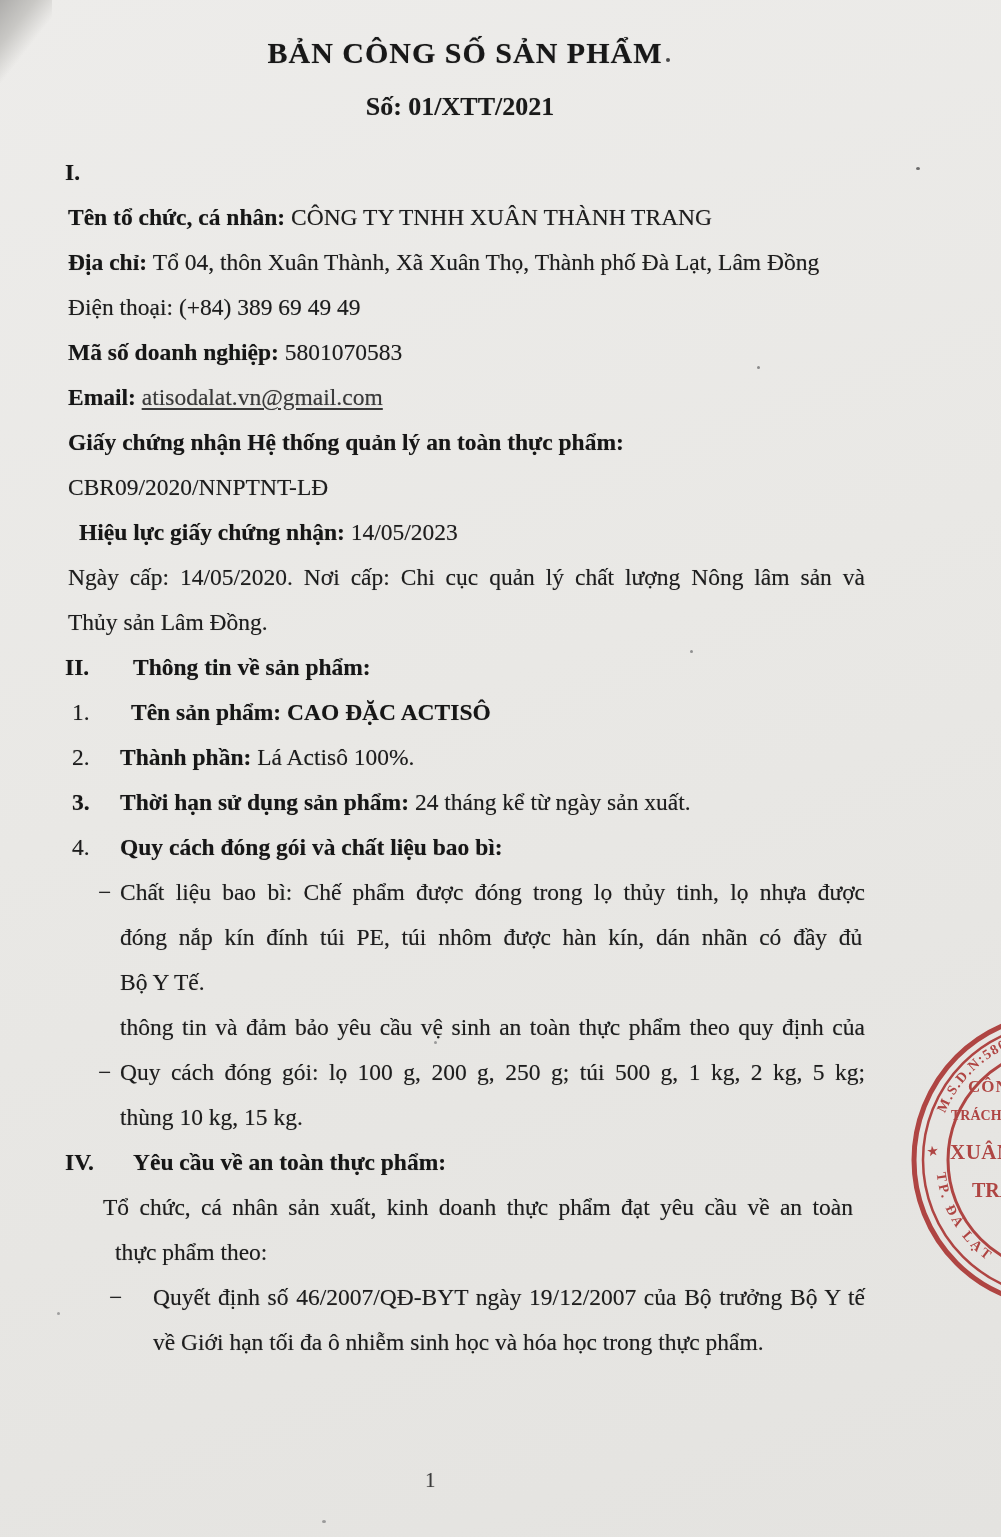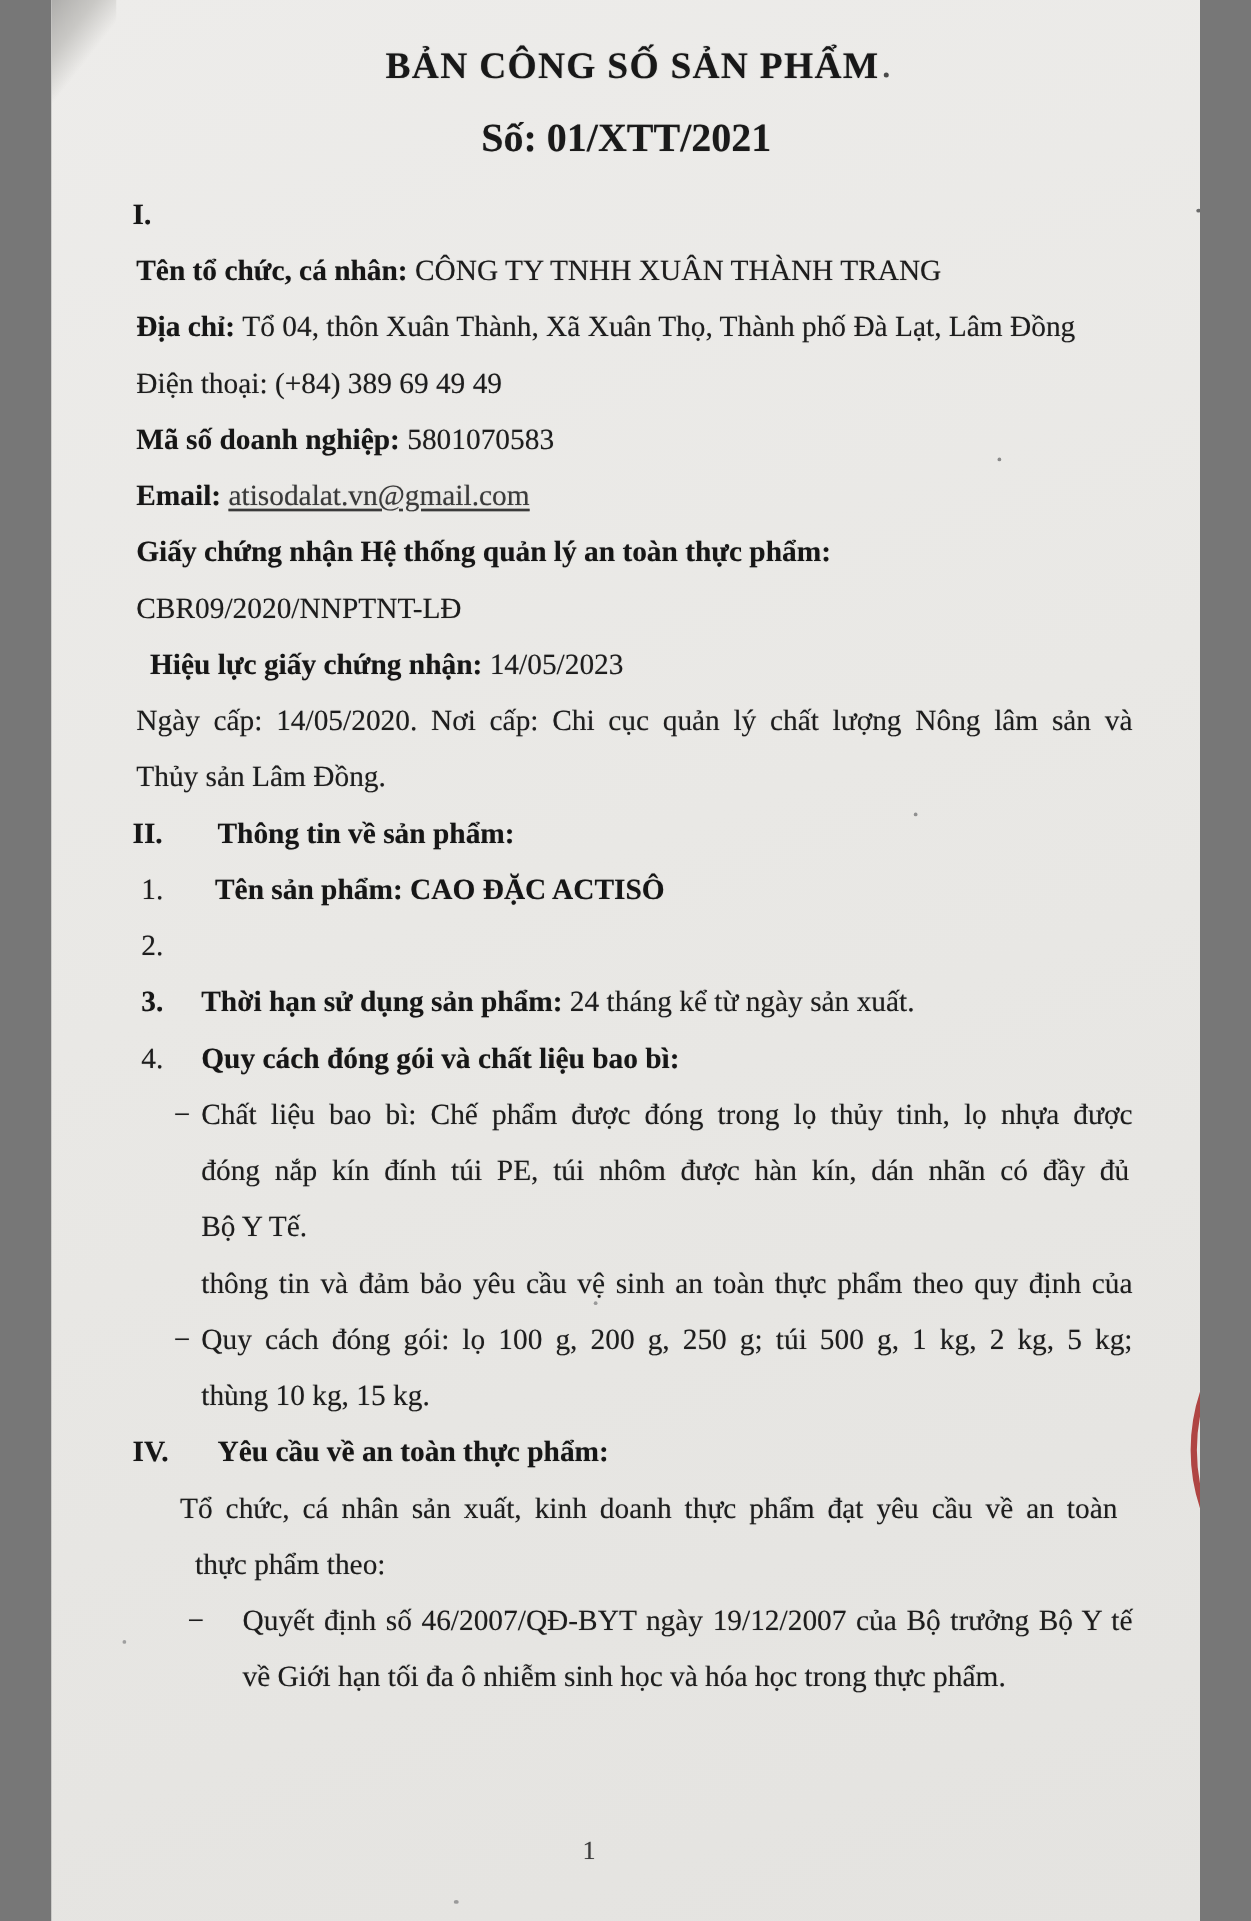--- a/index.html
+++ b/index.html
@@ -2,42 +2,42 @@
 <html><head>
 <meta charset="utf-8">
 <style>
   html,body{margin:0;padding:0;}
   body{
     font-family:"Liberation Serif","DejaVu Serif",serif;
     background:#777;
   }
   .page{
     position:relative;
-    width:919px;height:1537px;
+    width:1001px;height:1537px;
     margin:0 auto;
     background:linear-gradient(160deg,#edecea 0%,#e9e8e5 45%,#e4e3e0 100%);
     overflow:hidden;
     color:#1d1d1d;
     text-decoration:underline;
   }
   
   .corner-fold{
     position:absolute;left:0;top:0;width:52px;height:96px;
     background:linear-gradient(128deg,#aeadab 0%,#c9c8c5 28%,rgba(233,232,229,0) 52%);
   }
   .speck{position:absolute;border-radius:50%;}
 
   .doc-title{
     position:absolute;left:65px;top:36px;width:800px;
     text-align:center;font-size:30px;font-weight:bold;letter-spacing:1px;
     color:#181818;text-shadow:0 0 1px rgba(30,30,30,.45);
   }
   .doc-number{
     position:absolute;left:65px;top:92px;width:790px;
-    text-align:center;font-size:32px;font-weight:bold;
+    text-align:center;font-size:26px;font-weight:bold;
     color:#1a1a1a;text-shadow:0 0 .8px rgba(30,30,30,.4);
   }
   .doc-body{
     position:absolute;left:65px;top:150px;width:800px;
   }
   .line{
     position:relative;height:45px;line-height:45px;
     font-size:23.5px;white-space:nowrap;
     text-shadow:0 0 .7px rgba(30,30,30,.45);
   }
@@ -81,21 +81,21 @@
       <div class="line"><div class="txt" style="margin-left: 3px;"><span>Điện thoại: (+84) 389 69 49 49</span></div></div>
       <div class="line"><div class="txt" style="margin-left: 3px;"><span class="b">Mã số doanh nghiệp: </span><span>5801070583</span></div></div>
       <div class="line"><div class="txt" style="margin-left: 3px;"><span class="b">Email: </span><span class="u">atisodalat.vn@gmail.com</span></div></div>
       <div class="line"><div class="txt" style="margin-left: 3px;"><span class="b">Giấy chứng nhận Hệ thống quản lý an toàn thực phẩm:</span></div></div>
       <div class="line"><div class="txt" style="margin-left: 3px;"><span>CBR09/2020/NNPTNT-LĐ</span></div></div>
       <div class="line"><div class="txt" style="margin-left: 14px; text-align: center;"><span class="b">Hiệu lực giấy chứng nhận: </span><span>14/05/2023</span></div></div>
       <div class="line"><div class="txt" style="margin-left: 3px; word-spacing: 5.06px;"><span>Ngày cấp: 14/05/2020. Nơi cấp: Chi cục quản lý chất lượng Nông lâm sản và</span></div></div>
       <div class="line"><div class="txt" style="margin-left: 3px;"><span>Thủy sản Lâm Đồng.</span></div></div>
       <div class="line"><span class="marker b" style="left: 0px;">II.</span><div class="txt" style="margin-left: 68px;"><span class="b">Thông tin về sản phẩm:</span></div></div>
       <div class="line"><span class="marker" style="left: 7px;">1.</span><div class="txt" style="margin-left: 66px;"><span class="b">Tên sản phẩm: CAO ĐẶC ACTISÔ</span></div></div>
-      <div class="line"><span class="marker" style="left: 7px;">2.</span></div>
+      <div class="line"><span class="marker" style="left: 7px;">2.</span><div class="txt" style="margin-left: 55px;"><span class="b">Thành phần: </span><span> Lá Actisô 100%.</span></div></div>
       <div class="line"><span class="marker b" style="left: 7px;">3.</span><div class="txt" style="margin-left: 55px;"><span class="b">Thời hạn sử dụng sản phẩm: </span><span>24 tháng kể từ ngày sản xuất.</span></div></div>
       <div class="line"><span class="marker" style="left: 7px;">4.</span><div class="txt" style="margin-left: 55px;"><span class="b">Quy cách đóng gói và chất liệu bao bì:</span></div></div>
       <div class="line"><span class="marker" style="left: 33px;">−</span><div class="txt" style="margin-left: 55px; word-spacing: 5.4px;"><span>Chất liệu bao bì: Chế phẩm được đóng trong lọ thủy tinh, lọ nhựa được</span></div></div>
       <div class="line"><div class="txt" style="margin-left: 55px; word-spacing: 5.91px;"><span>đóng nắp kín đính túi PE, túi nhôm được hàn kín, dán nhãn có đầy đủ</span></div></div>
       <div class="line"><div class="txt" style="margin-left: 55px;"><span>Bộ Y Tế.</span></div></div>
       <div class="line"><div class="txt" style="margin-left: 55px; word-spacing: 2.61px;"><span>thông tin và đảm bảo yêu cầu vệ sinh an toàn thực phẩm theo quy định của</span></div></div>
       <div class="line"><span class="marker" style="left: 33px;">−</span><div class="txt" style="margin-left: 55px; word-spacing: 4.58px;"><span>Quy cách đóng gói: lọ 100 g, 200 g, 250 g; túi 500 g, 1 kg, 2 kg, 5 kg;</span></div></div>
       <div class="line"><div class="txt" style="margin-left: 55px;"><span>thùng 10 kg, 15 kg.</span></div></div>
       <div class="line"><span class="marker b" style="left: 0px;">IV.</span><div class="txt" style="margin-left: 68px;"><span class="b">Yêu cầu về an toàn thực phẩm:</span></div></div>
       <div class="line"><div class="txt" style="margin-left: 38px; word-spacing: 4.49px;"><span>Tổ chức, cá nhân sản xuất, kinh doanh thực phẩm đạt yêu cầu về an toàn</span></div></div>

